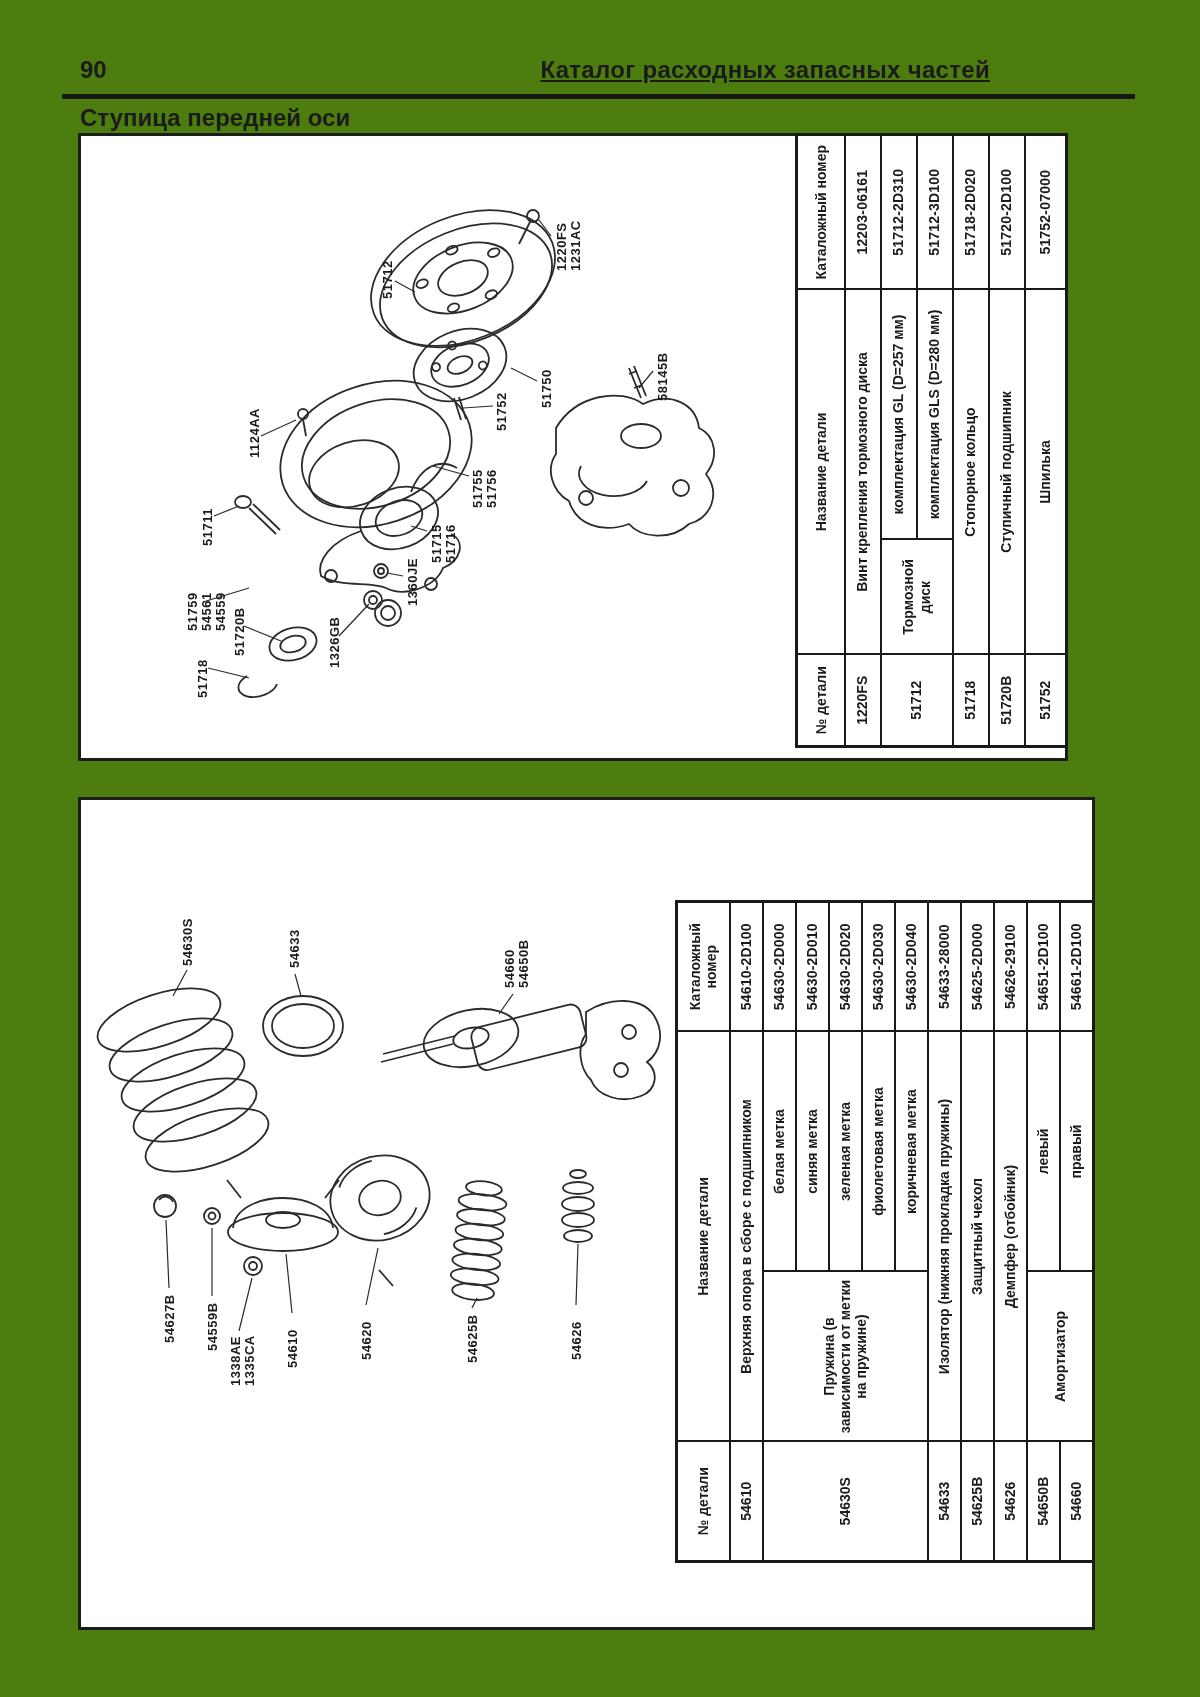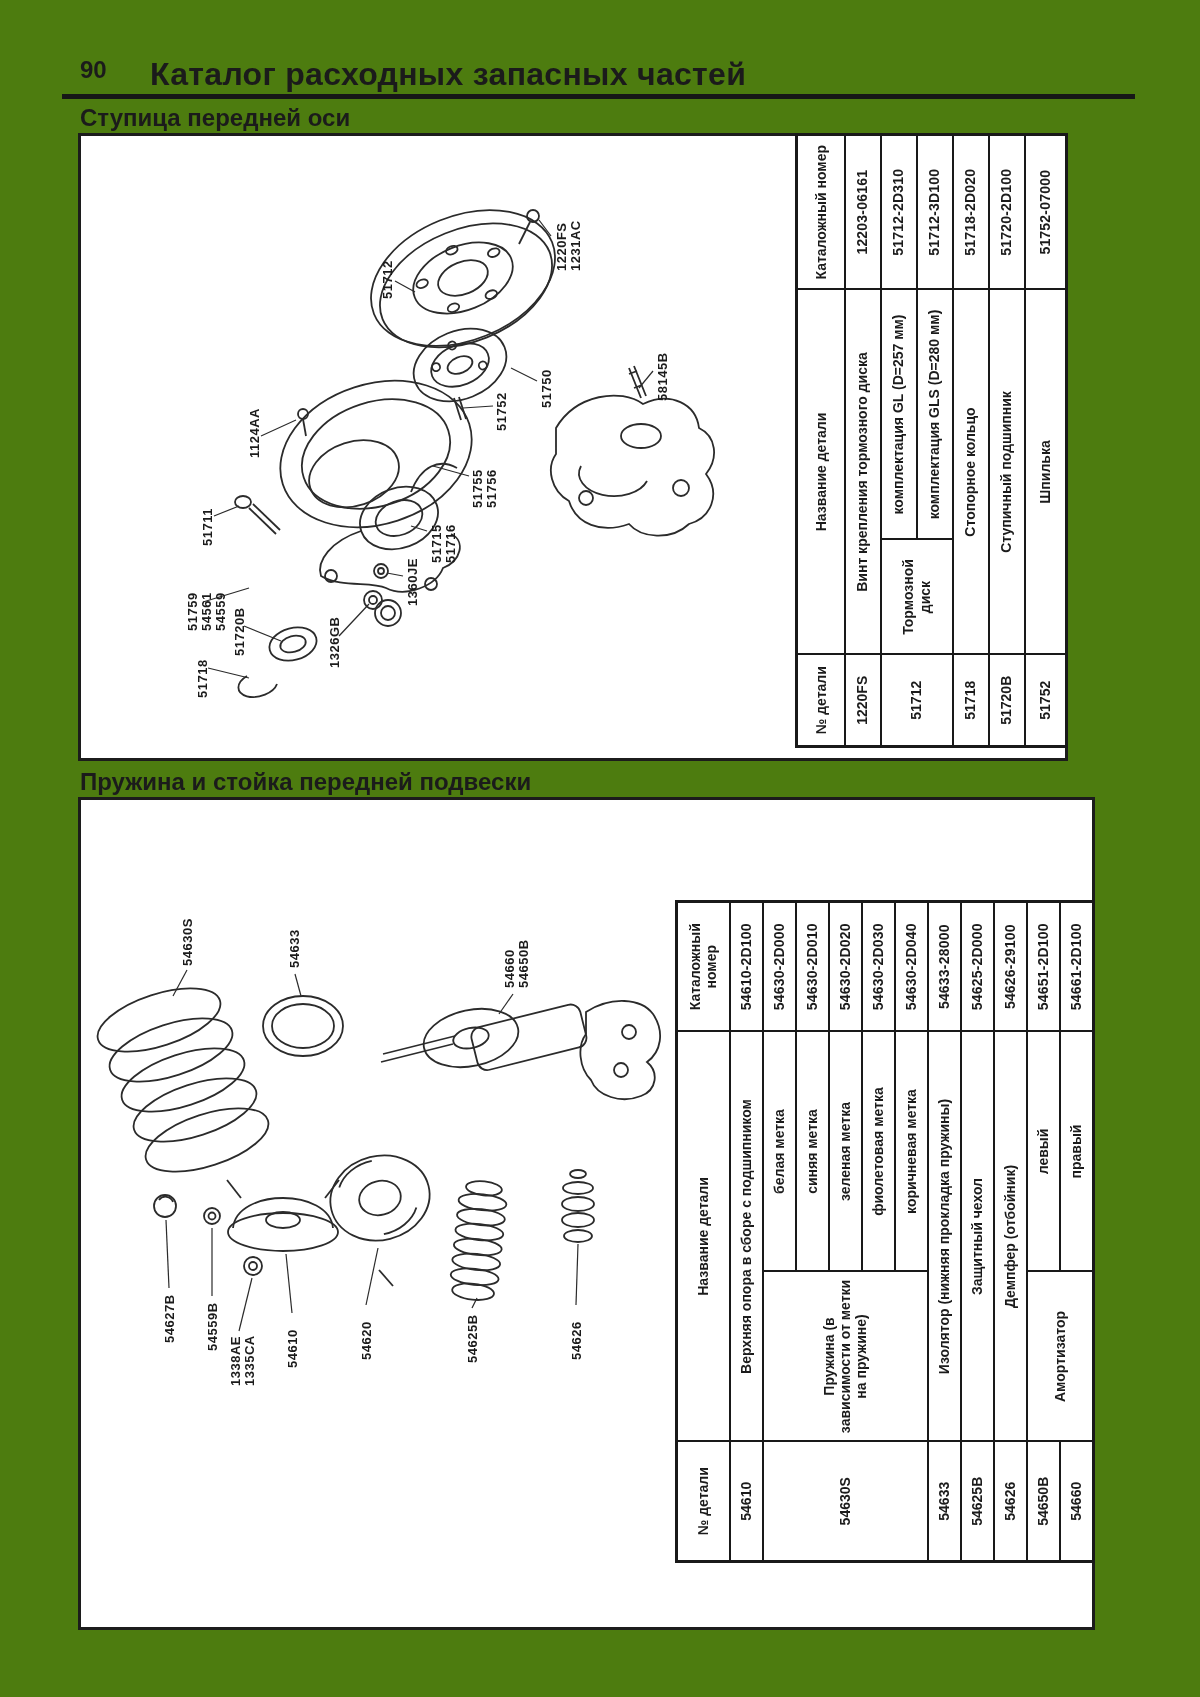--- a/index.html
+++ b/index.html
@@ -1,21 +1,21 @@
 <!DOCTYPE html>
 <html><head>
 <meta charset="utf-8">
 <style>
   html,body{margin:0;padding:0;background:#e9e9e9;}
   .page{position:relative;width:1200px;height:1697px;background:#4d7c0f;overflow:hidden;
         font-family:"Liberation Sans",sans-serif;color:#1b1b1b;}
   
   .pageno{position:absolute;left:80px;top:56px;font-size:24px;font-weight:bold;}
-  .htitle{position:absolute;left:150px;top:56px;width:840px;text-align:left;
-          font-size:32px;font-weight:bold;letter-spacing:.3px;}
+  .htitle{position:absolute;left:150px;top:56px;width:840px;text-align:right;
+          font-size:24px;font-weight:bold;letter-spacing:.3px;text-decoration:underline;}
   .hrule{position:absolute;left:62px;top:94px;width:1073px;height:5px;background:#171717;}
   .stitle{position:absolute;left:80px;font-size:24px;font-weight:bold;}
   
   .frame{position:absolute;border:3px solid #1c1c1c;box-sizing:border-box;background:#fff;}
   
   .twrap{position:absolute;}
   .rot{position:absolute;transform:rotate(-90deg);transform-origin:0 0;}
   table.ptable{border-collapse:collapse;table-layout:fixed;background:#fff;
                border:3px solid #191919;width:100%;height:100%;}
   table.ptable td{border:2px solid #191919;text-align:center;vertical-align:middle;
@@ -246,21 +246,20 @@
             <td>51752</td>
             <td class="nm" colspan="2">Шпилька</td>
             <td class="cat">51752-07000</td>
           </tr>
         </tbody>
           </table>
       </div>
     </div>
   </div>
 
-  <div class="stitle" style="top:768px;">Пружина и стойка передней подвески</div>
 
   <div class="frame" style="left:78px;top:797px;width:1017px;height:833px;">
 
     <div class="diagram">
       <svg width="594" height="827" viewBox="0 0 594 827">
         <g fill="none" stroke="#2b2b2b" stroke-width="1.8">
 
           <g>
             <ellipse cx="78" cy="220" rx="64" ry="26" transform="rotate(-18 78 220)"></ellipse>
             <ellipse cx="90" cy="250" rx="64" ry="26" transform="rotate(-18 90 250)"></ellipse>

